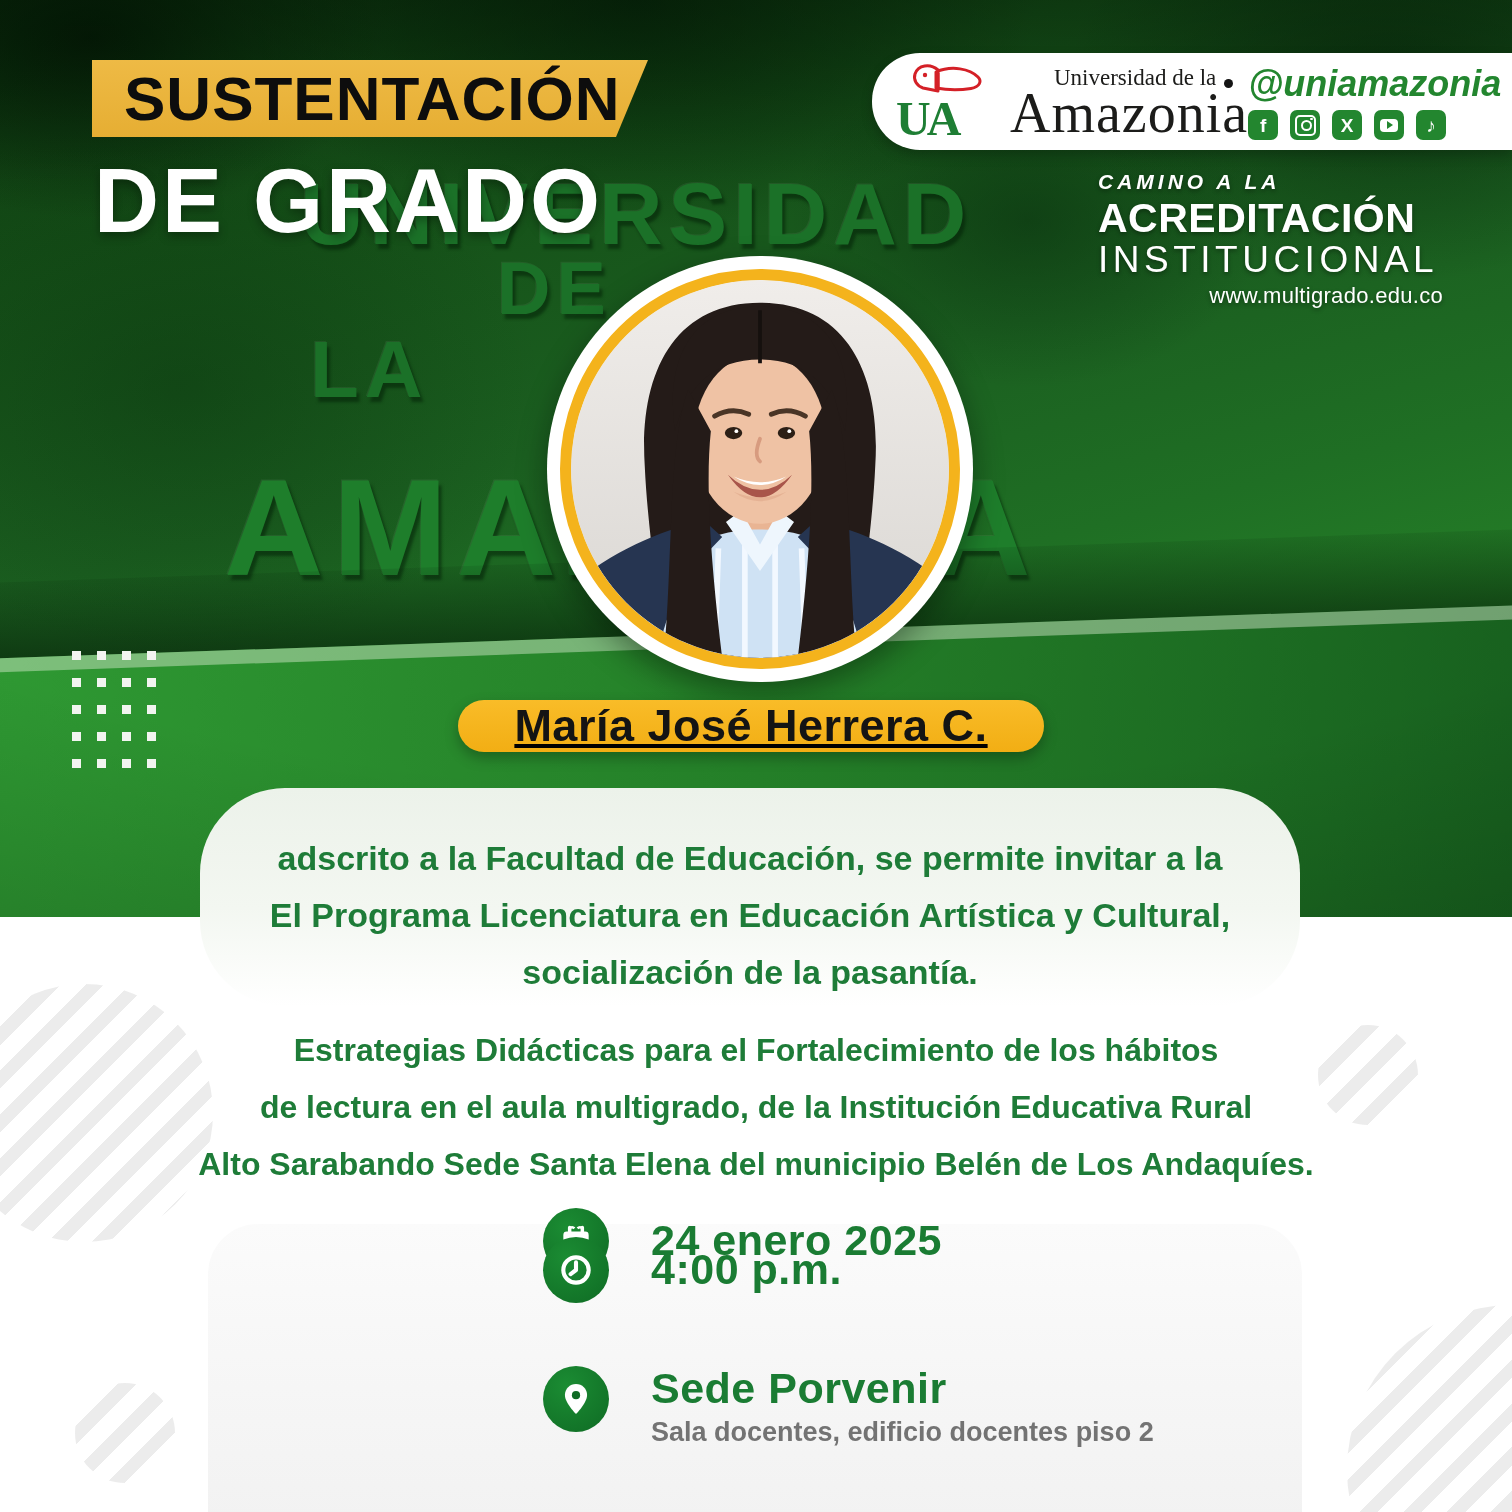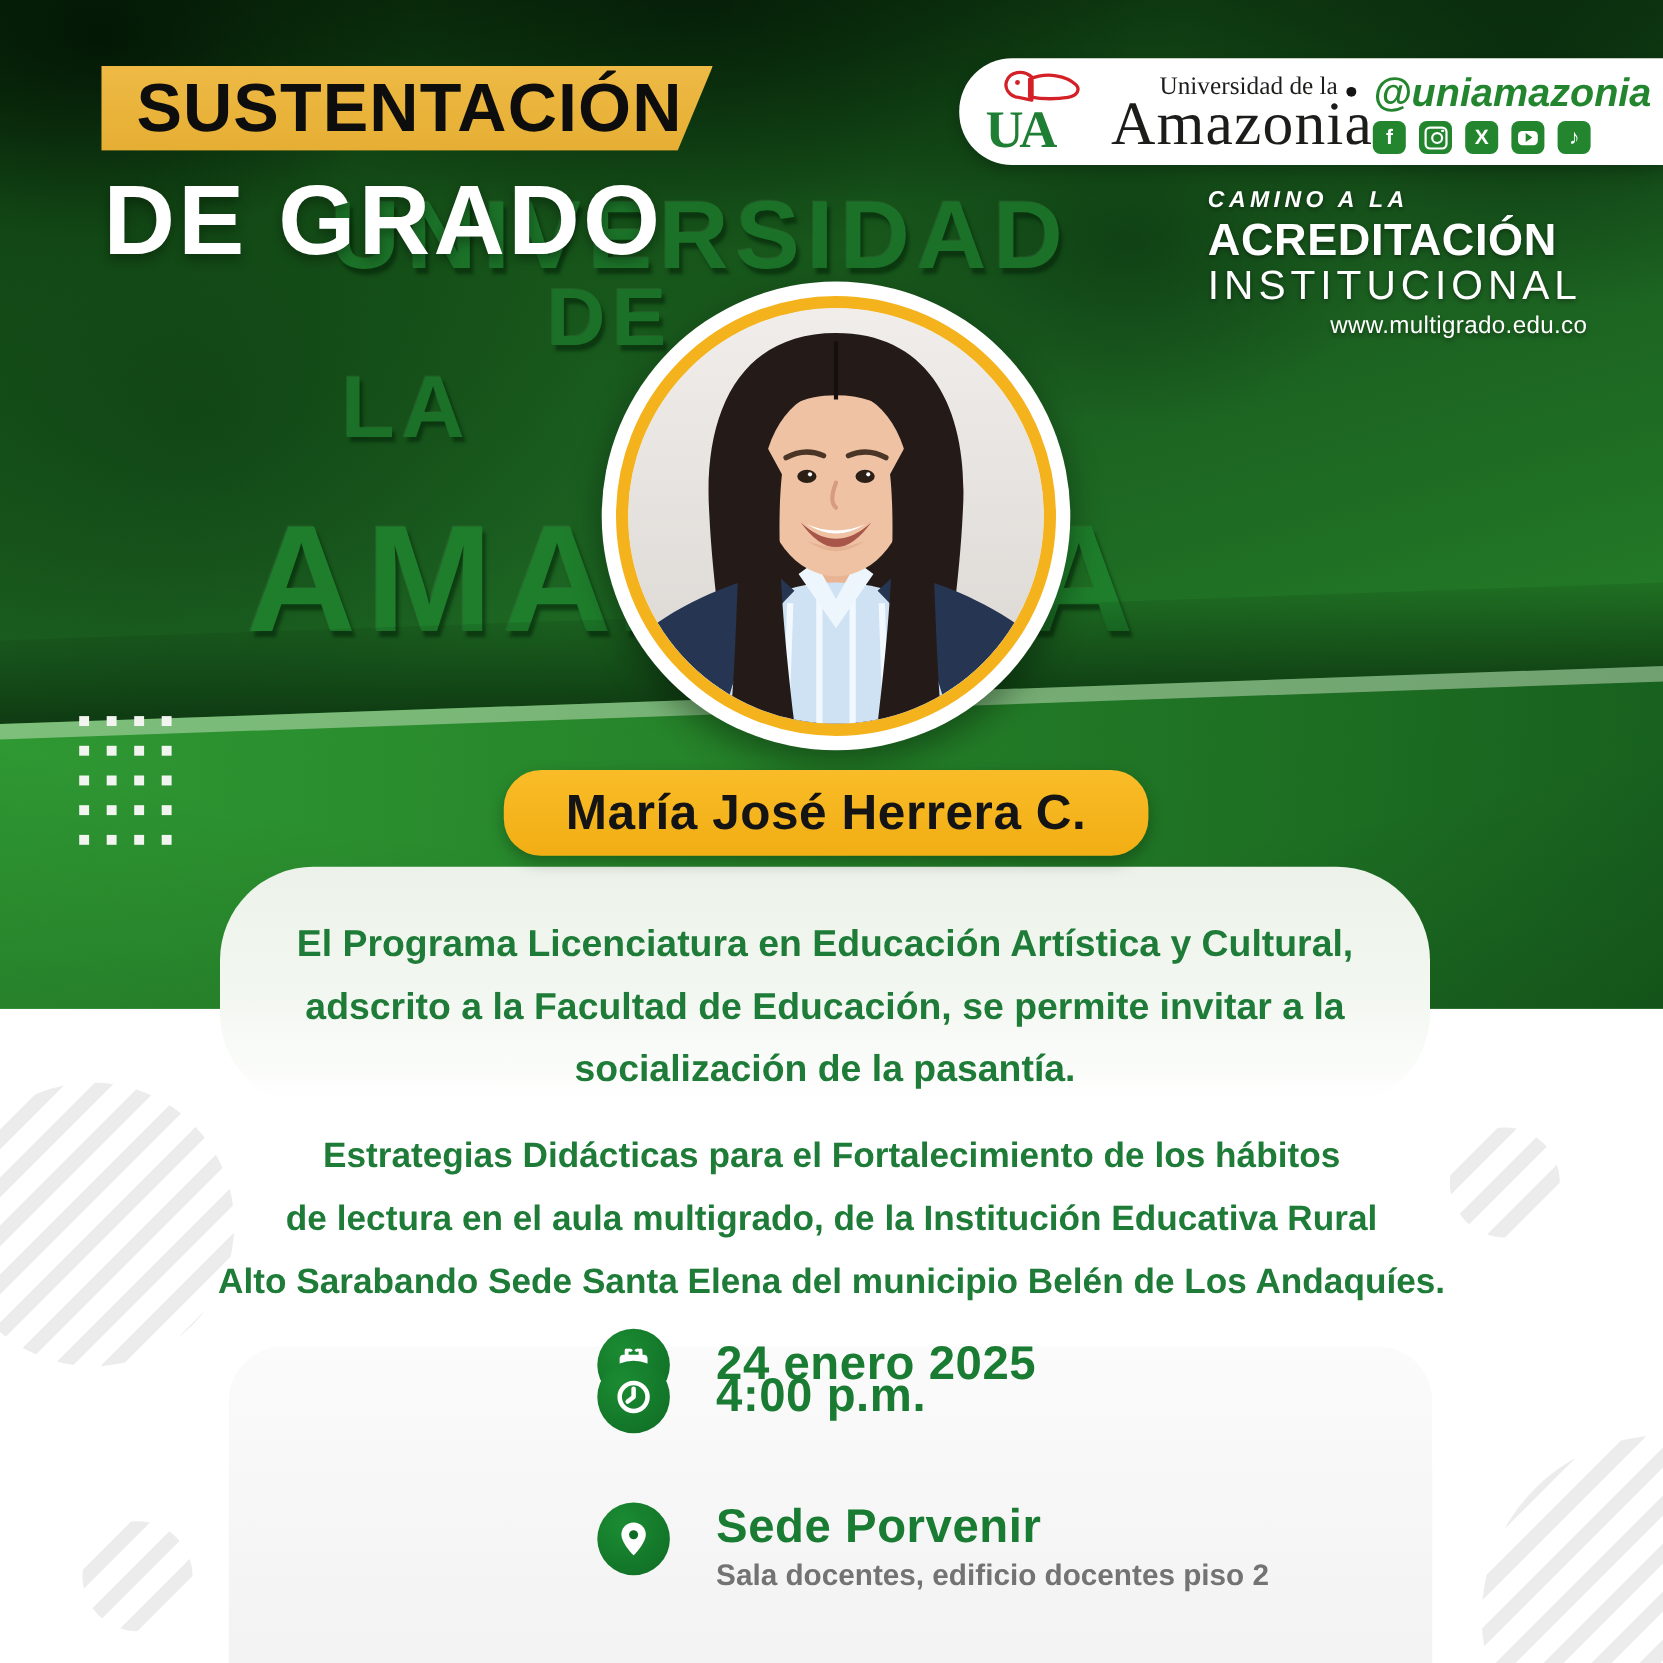--- a/index.html
+++ b/index.html
@@ -72,23 +72,23 @@
   .dots{position:absolute;left:72px;top:651px;z-index:2;display:grid;
     grid-template-columns:repeat(4,9px);grid-auto-rows:9px;gap:18px 16px;}
   .dots i{background:#f2f4f0;display:block;}
   
   .photo-wrap{position:absolute;left:547px;top:256px;width:426px;height:426px;z-index:6;
     background:#ffffff;border-radius:50%;box-shadow:0 12px 30px rgba(0,10,0,.4);}
   .photo-ring{position:absolute;inset:13px;border-radius:50%;border:11px solid #f4b31c;
     box-shadow:inset 0 0 0 2px #ffe9ad;overflow:hidden;background:#e9e6e2;}
   .photo-ring svg{display:block;width:100%;height:100%;}
   
-  .name-pill{position:absolute;left:458px;top:700px;width:586px;height:78px;z-index:7;
+  .name-pill{position:absolute;left:458px;top:700px;width:586px;height:52px;z-index:7;
     background:linear-gradient(180deg,#f9bc28,#f2ae14);border-radius:34px;
-    display:flex;align-items:center;justify-content:center;box-shadow:0 6px 14px rgba(0,0,0,.28);}
+    display:flex;align-items:flex-end;justify-content:center;box-shadow:0 6px 14px rgba(0,0,0,.28);text-decoration:underline;}
   .name-pill span{font-size:45px;font-weight:800;color:#141414;letter-spacing:.5px;}
   
   .card{position:absolute;left:200px;top:788px;width:1100px;height:218px;z-index:2;border-radius:85px;
     background:linear-gradient(180deg,#ecf2ea 0%,#f3f7f1 55%,#ffffff 100%);}
   .invite{position:absolute;left:0;right:0;top:42px;text-align:center;}
   .invite div{font-size:34px;font-weight:700;color:#1e7c38;line-height:57px;}
   .thesis{position:absolute;left:70px;right:70px;top:1022px;z-index:2;text-align:center;}
   .thesis div{font-size:32px;font-weight:700;color:#1e7c38;line-height:57px;}
   
   .stripes{position:absolute;border-radius:50%;z-index:1;
@@ -247,22 +247,22 @@
       </svg>
     </div>
   </div>
 
   <div class="name-pill">
     <span>María José Herrera C.</span>
   </div>
 
   <div class="card">
     <div class="invite">
+      <div>adscrito a la Facultad de Educación, se permite invitar a la</div>
       <div>El Programa Licenciatura en Educación Artística y Cultural,</div>
-      <div>adscrito a la Facultad de Educación, se permite invitar a la</div>
       <div>socialización de la pasantía.</div>
     </div>
   </div>
 
   <div class="thesis">
     <div>Estrategias Didácticas para el Fortalecimiento de los hábitos</div>
     <div>de lectura en el aula multigrado, de la Institución Educativa Rural</div>
     <div>Alto Sarabando Sede Santa Elena del municipio Belén de Los Andaquíes.</div>
   </div>
 

